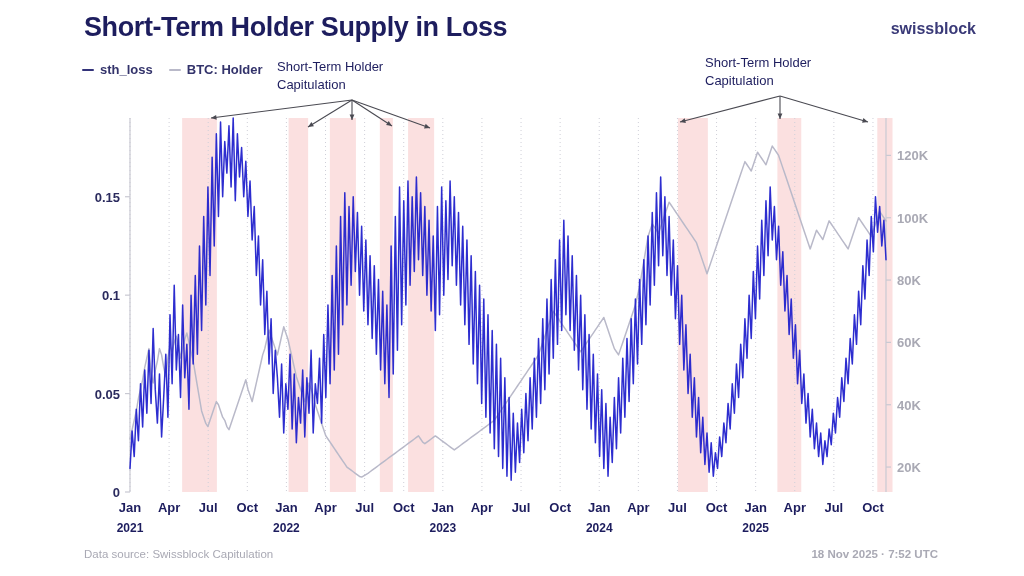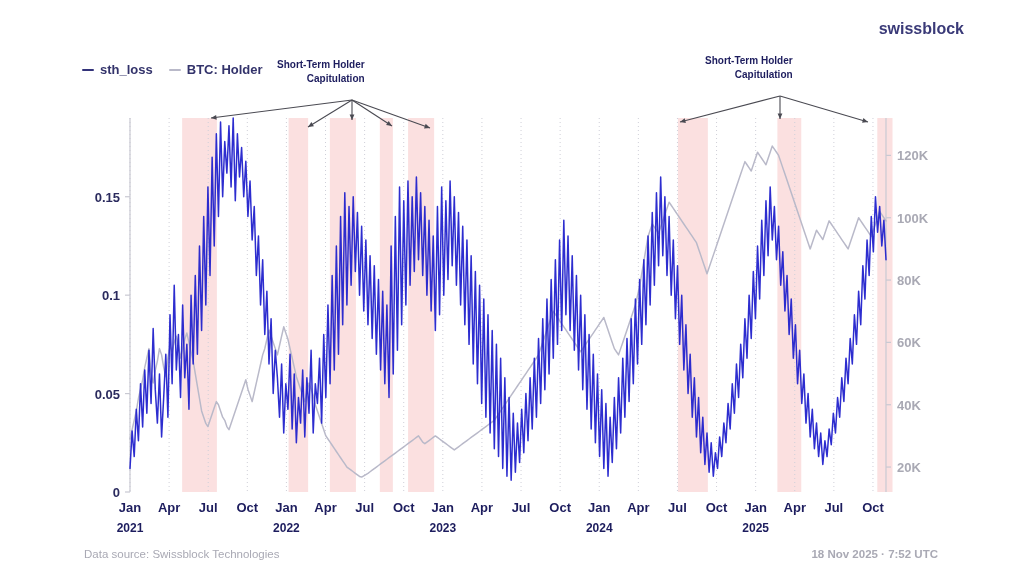--- a/index.html
+++ b/index.html
@@ -8,53 +8,54 @@
     font-family:"Liberation Sans", sans-serif;
     overflow:hidden;position:relative;
   }
   #root{position:absolute;inset:0;background:#fff;}
   .title{
     position:absolute;left:84px;top:12px;
     font-size:27px;font-weight:bold;color:#1d1d5e;
     letter-spacing:-0.4px;
   }
   .brand{
-    position:absolute;right:60px;top:20px;
+    position:absolute;right:48px;top:20px;
     font-size:16px;font-weight:bold;color:#3a3a78;
   }
   .legend{
     position:absolute;left:82px;top:62px;
     display:flex;align-items:flex-start;gap:16px;
     font-size:13px;font-weight:bold;color:#33336b;
   }
   .legend .item{display:flex;align-items:center;gap:6px;}
   .legend .dash{display:inline-block;width:12px;height:2px;border-radius:1px;}
   .ann{
-    position:absolute;text-align:right;
-    font-size:10px;font-weight:bold;color:#1d1d5e;
+    position:absolute;text-align:left;
+    font-size:13px;font-weight:normal;color:#1d1d5e;
     line-height:1.35;white-space:nowrap;
   }
   #ann-left{left:277px;top:58px;}
   #ann-right{left:705px;top:54px;}
   .footer{
     position:absolute;bottom:16px;font-size:11.5px;color:#a9a9b4;
   }
   .footer.left{left:84px;}
   .footer.right{right:86px;font-weight:bold;}
   svg{position:absolute;left:0;top:0;}
   .ylab{font-size:13px;font-weight:bold;fill:#2b2b5e;font-family:"Liberation Sans",sans-serif;}
   .ylab-r{font-size:13px;font-weight:bold;fill:#a9a9b4;font-family:"Liberation Sans",sans-serif;}
   .xlab{font-size:13px;font-weight:bold;fill:#1d1d5e;font-family:"Liberation Sans",sans-serif;}
   .xyear{font-size:12px;font-weight:bold;fill:#1d1d5e;font-family:"Liberation Sans",sans-serif;}
 </style>
 </head>
 <body>
 
 <div id="root">
 
+  <div class="title">Short-Term Holder Supply in Loss</div>
   <div class="brand">swissblock</div>
 
   <div class="legend">
     <span class="item">
       <span class="dash" style="background:#33337a"></span>
       <span>sth_loss</span>
     </span>
     <span class="item">
       <span class="dash" style="background:#b9b9c9"></span>
       <span>BTC: Holder</span>
@@ -160,16 +161,16 @@
       <line x1="352" y1="100" x2="430" y2="128" stroke="#4a4a52" stroke-width="1.1"></line>
       <polygon points="430.0,128.0 424.0,128.5 425.7,123.8" fill="#4a4a52"></polygon>
       <line x1="780" y1="96" x2="680" y2="122" stroke="#4a4a52" stroke-width="1.1"></line>
       <polygon points="680.0,122.0 684.7,118.3 685.9,123.0" fill="#4a4a52"></polygon>
       <line x1="780" y1="96" x2="780" y2="119" stroke="#4a4a52" stroke-width="1.1"></line>
       <polygon points="780.0,119.0 777.6,113.5 782.4,113.5" fill="#4a4a52"></polygon>
       <line x1="780" y1="96" x2="868" y2="122" stroke="#4a4a52" stroke-width="1.1"></line>
       <polygon points="868.0,122.0 862.1,122.8 863.4,118.1" fill="#4a4a52"></polygon>
     </svg>
 
-  <div class="footer left">Data source: Swissblock Technologies</div>
+  <div class="footer left">Data source: Swissblock Capitulation</div>
   <div class="footer right">18 Nov 2025 · 7:52 UTC</div>
 
 </div>
 
 </body></html>

